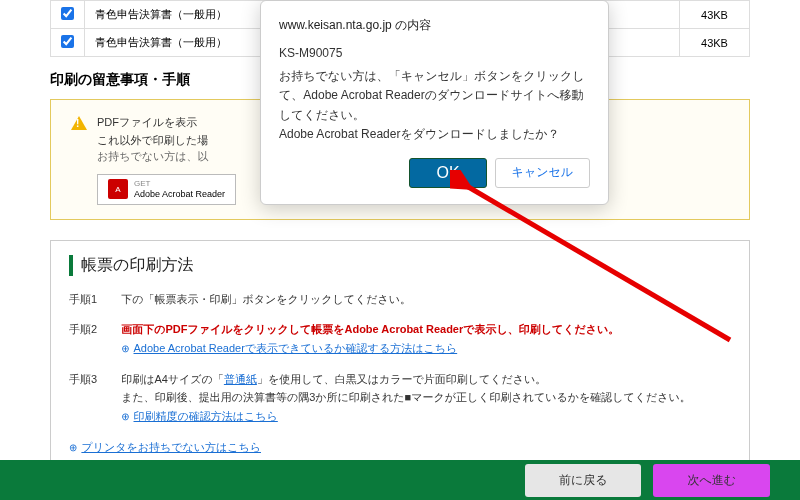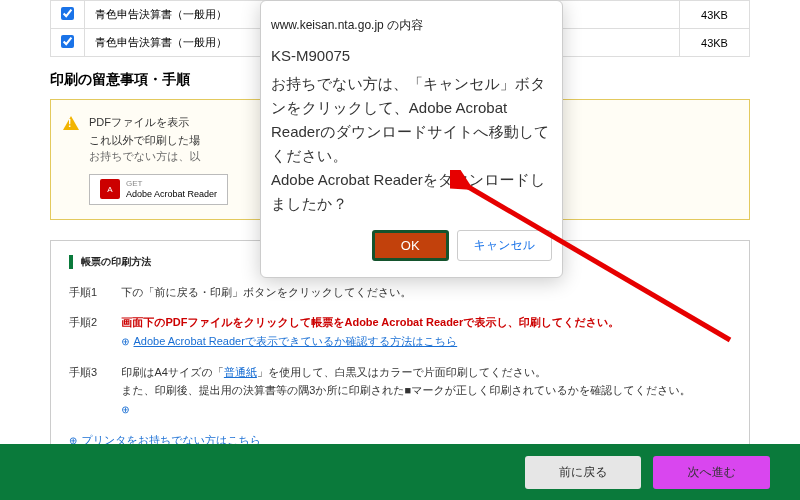--- a/index.html
+++ b/index.html
@@ -4,49 +4,49 @@
   <style>
     * { box-sizing: border-box; margin: 0; padding: 0; }
     body { font-family: "Meiryo", "Hiragino Sans", sans-serif; font-size: 12px; background: #fff; width: 800px; height: 500px; overflow: hidden; position: relative; }
     .page { padding: 0 50px; }
     table.files { width: 100%; border-collapse: collapse; }
     table.files td { border: 1px solid #ddd; padding: 6px 10px; font-size: 11px; }
     table.files td.chk { width: 30px; text-align: center; }
     table.files td.size { width: 70px; text-align: center; }
     .chkbox { width: 13px; height: 13px; accent-color: #1a73e8; }
     .sect-title { font-size: 14px; font-weight: bold; margin: 14px 0 10px; }
-    .warn-box { border: 1px solid #e3c95d; background: #fffdf5; padding: 14px 12px; margin-bottom: 20px; }
+    .warn-box { border: 1px solid #e3c95d; background: #fffdf5; padding: 14px 20px; margin-bottom: 20px; }
     .warn-line { display: flex; gap: 10px; }
     .warn-icon { width: 0; height: 0; border-left: 8px solid transparent; border-right: 8px solid transparent; border-bottom: 14px solid #f2b400; position: relative; margin-top: 2px; }
     .warn-icon::after { content: "!"; position: absolute; left: -3px; top: 2px; color: #fff; font-size: 10px; font-weight: bold; }
     .warn-text { font-size: 11px; color: #333; line-height: 1.6; }
     .sub-note { margin-left: 26px; font-size: 11px; color: #666; }
     .adobe-btn { display: inline-flex; align-items: center; gap: 6px; border: 1px solid #bbb; padding: 4px 10px; margin-left: 26px; margin-top: 10px; background: #fff; }
     .adobe-icon { width: 20px; height: 20px; background: #c00; color: #fff; display: flex; align-items: center; justify-content: center; font-size: 8px; border-radius: 2px; }
     .adobe-label { font-size: 9px; line-height: 1.2; }
     .adobe-label .get { color: #888; font-size: 8px; display: block; }
     .method-box { border: 1px solid #ccc; padding: 14px 18px; margin-bottom: 18px; }
-    .method-title { font-size: 10px; font-weight: bold; border-left: 4px solid #0a7a3b; padding-left: 8px; margin-bottom: 14px; color: #222; }
+    .method-title { font-size: 16px; font-weight: normal; border-left: 4px solid #0a7a3b; padding-left: 8px; margin-bottom: 14px; color: #222; }
     .step { display: flex; gap: 24px; margin-bottom: 12px; font-size: 11px; line-height: 1.7; }
     .step-label { color: #333; white-space: nowrap; }
     .step-body { color: #333; }
     .step-body .emph { color: #c00; font-weight: bold; }
     .link { color: #1a6fd4; text-decoration: underline; }
     .link-icon::before { content: "⊕"; color: #1a6fd4; margin-right: 4px; font-size: 10px; }
-    .footer-bar { background: #0a7a3b; height: 56px; display: flex; align-items: center; justify-content: flex-end; gap: 12px; padding: 0 30px; position: absolute; bottom: 0; left: 0; right: 0; }
+    .footer-bar { background: #0a7a3b; height: 40px; display: flex; align-items: center; justify-content: flex-end; gap: 12px; padding: 0 30px; position: absolute; bottom: 0; left: 0; right: 0; }
     .footer-btn { padding: 8px 34px; font-size: 12px; border: none; border-radius: 3px; }
     .btn-back { background: #e6e6e6; color: #333; }
     .btn-next { background: #d946ef; color: #333; }
-    .dialog-overlay { position: absolute; top: 0; left: 260px; width: 303px; background: #fff; border: 1px solid #ccc; border-radius: 6px; box-shadow: 0 4px 20px rgba(0,0,0,.2); padding: 16px 10px; z-index: 100; }
+    .dialog-overlay { position: absolute; top: 0; left: 260px; width: 349px; background: #fff; border: 1px solid #ccc; border-radius: 6px; box-shadow: 0 4px 20px rgba(0,0,0,.2); padding: 16px 18px; z-index: 100; }
     .dlg-domain { font-size: 12px; color: #222; margin-bottom: 10px; }
-    .dlg-body { font-size: 15px; color: #333; line-height: 1.6; }
+    .dlg-body { font-size: 12px; color: #333; line-height: 1.6; }
     .dlg-code { margin-bottom: 4px; }
     .dlg-note { margin-top: 12px; }
     .dlg-btns { display: flex; justify-content: flex-end; gap: 8px; margin-top: 14px; }
-    .dlg-ok { background: #c2410c; color: #fff; border: 3px solid #14532d; padding: 5px 26px; border-radius: 3px; font-size: 13px; }
+    .dlg-ok { background: #0369a1; color: #fff; border: 1px solid #14532d; padding: 5px 26px; border-radius: 3px; font-size: 16px; }
     .dlg-cancel { background: #fff; color: #1a73e8; border: 1px solid #ccc; padding: 5px 16px; border-radius: 3px; font-size: 12px; }
     .arrow { position: absolute; z-index: 200; pointer-events: none; }
   </style>
 </head>
 <body>
 
 <div class="page">
   <table class="files">
     <tbody>
         <tr>
@@ -79,35 +79,35 @@
         <span class="get">GET</span>
         <span>Adobe Acrobat Reader</span>
       </div>
     </div>
   </div>
 
   <div class="method-box">
     <div class="method-title">帳票の印刷方法</div>
     <div class="step">
       <div class="step-label">手順1</div>
-      <div class="step-body">下の「前に戻る・印刷」ボタンをクリックしてください。</div>
+      <div class="step-body">下の「帳票表示・印刷」ボタンをクリックしてください。</div>
     </div>
     <div class="step">
       <div class="step-label">手順2</div>
       <div class="step-body">
         <span class="emph">画面下のPDFファイルをクリックして帳票をAdobe Acrobat Readerで表示し、印刷してください。</span><br>
         <span class="link-icon"></span><a class="link">Adobe Acrobat Readerで表示できているか確認する方法はこちら</a>
       </div>
     </div>
     <div class="step">
       <div class="step-label">手順3</div>
       <div class="step-body">
         <span>印刷はA4サイズの「</span><a class="link">普通紙</a><span>」を使用して、白黒又はカラーで片面印刷してください。</span><br>
         <span>また、印刷後、提出用の決算書等の隅3か所に印刷された■マークが正しく印刷されているかを確認してください。</span><br>
-        <span class="link-icon"></span>
+        <span class="link-icon"></span><a class="link">印刷精度の確認方法はこちら</a>
       </div>
     </div>
     <div class="step">
       <div class="step-body">
         <span class="link-icon"></span><a class="link">プリンタをお持ちでない方はこちら</a>
       </div>
     </div>
   </div>
 
 </div>

